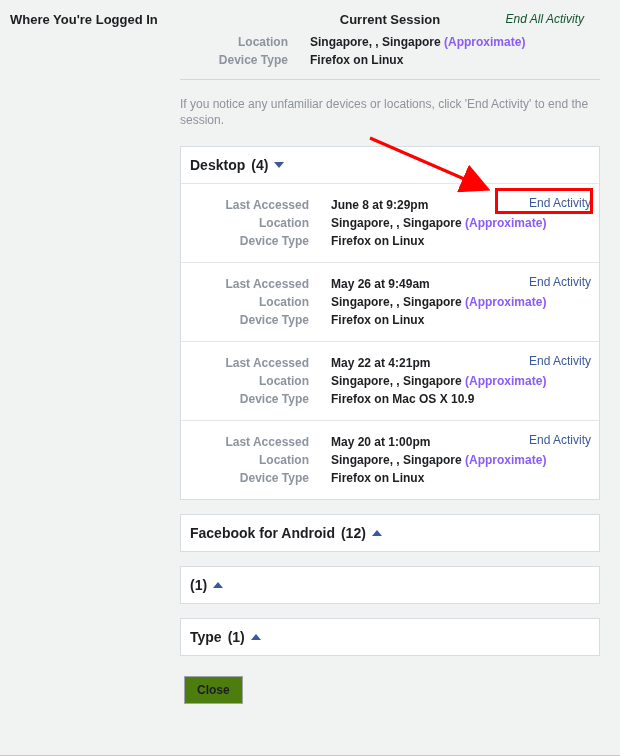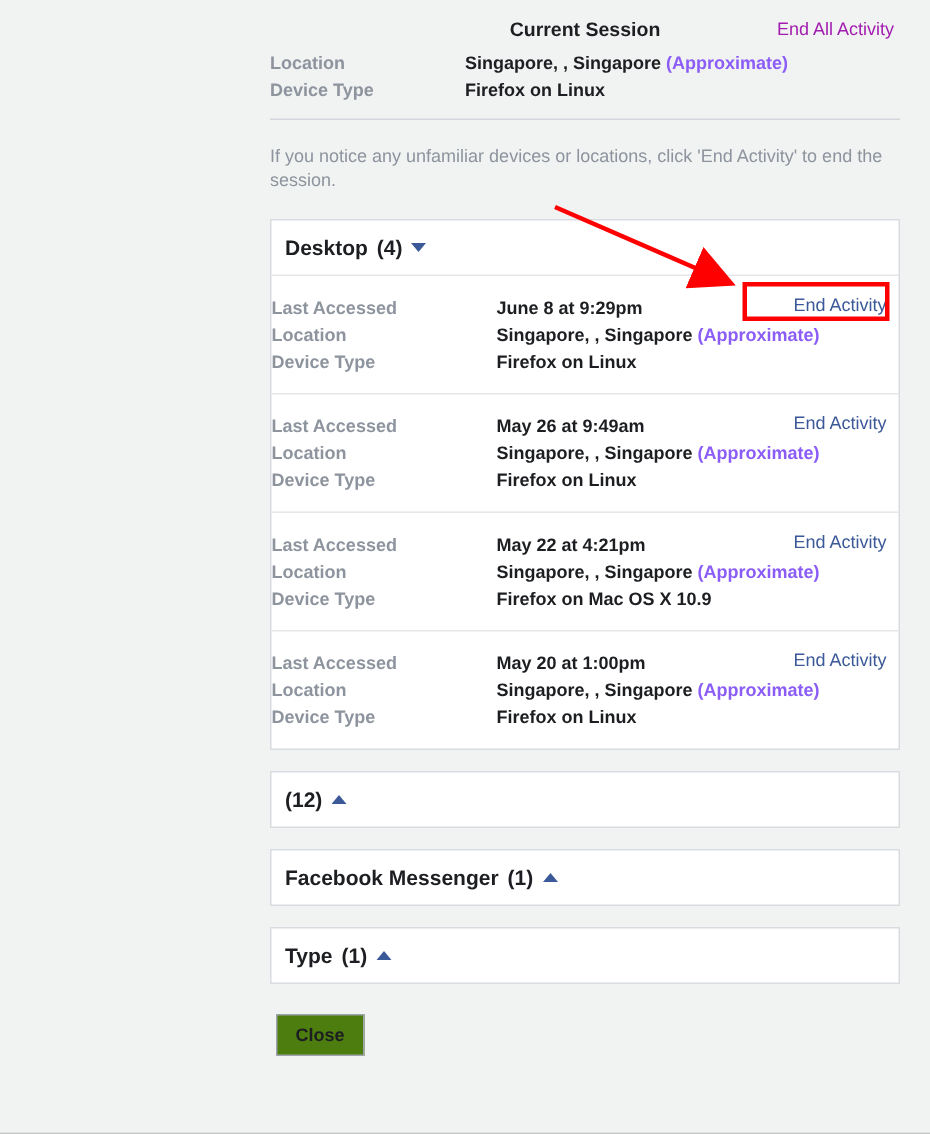--- a/index.html
+++ b/index.html
@@ -25,40 +25,42 @@
     color: #1c1e21;
   }
   .content {
     margin-left: 180px;
     padding-top: 12px;
     padding-right: 20px;
   }
   .hdr-wrap { position: relative; }
   .end-all {
     position: absolute;
-    right: 4px;
+    right: 16px;
     top: 0;
     font-size: 12px;
-    color: #a21caf;
+    color: #14532d;
     cursor: pointer;
+    font-style: italic;
   }
   .hdr-center {
     text-align: center;
     font-size: 13px;
     font-weight: 700;
     color: #1c1e21;
     padding-bottom: 6px;
   }
   .kv-row {
     display: flex;
     font-size: 12px;
     line-height: 18px;
   }
   .kv-label {
     width: 130px;
+    text-align: right;
     color: #8d949e;
     font-weight: 600;
     padding-right: 22px;
     flex: 0 0 auto;
   }
   .kv-value {
     color: #1c1e21;
     font-weight: 600;
   }
   .kv-value .approx {
@@ -141,20 +143,21 @@
     pointer-events: none;
     left: 365px;
     top: 130px;
   }
 </style>
 </head>
 <body>
 
 <div class="page">
 
+  <div class="section-title">Where You're Logged In</div>
 
   <div class="content">
 
     <div class="hdr-wrap">
       <div class="end-all">End All Activity</div>
       <div class="hdr-center">Current Session</div>
     </div>
 
     <div class="kv-row">
       <div class="kv-label">Location</div>
@@ -241,31 +244,31 @@
             </div>
             <div class="kv-row">
               <div class="kv-label">Device Type</div>
               <div class="kv-value normal">Firefox on Linux</div>
             </div>
             <span class="end-link">End Activity</span>
           </div>
         </div>
         <div class="card">
           <div class="card-header">
+            <span>Facebook for Android</span> 
             <span class="count">(12)</span> 
             <span class="tri">
               <svg width="10" height="6">
                 <polygon points="0,6 10,6 5,0" fill="#3b5998"></polygon>
               </svg>
             </span>
           </div>
         </div>
         <div class="card">
           <div class="card-header">
-            <span>Facebook Messenger</span> 
             <span class="count">(1)</span> 
             <span class="tri">
               <svg width="10" height="6">
                 <polygon points="0,6 10,6 5,0" fill="#3b5998"></polygon>
               </svg>
             </span>
           </div>
         </div>
         <div class="card">
           <div class="card-header">

